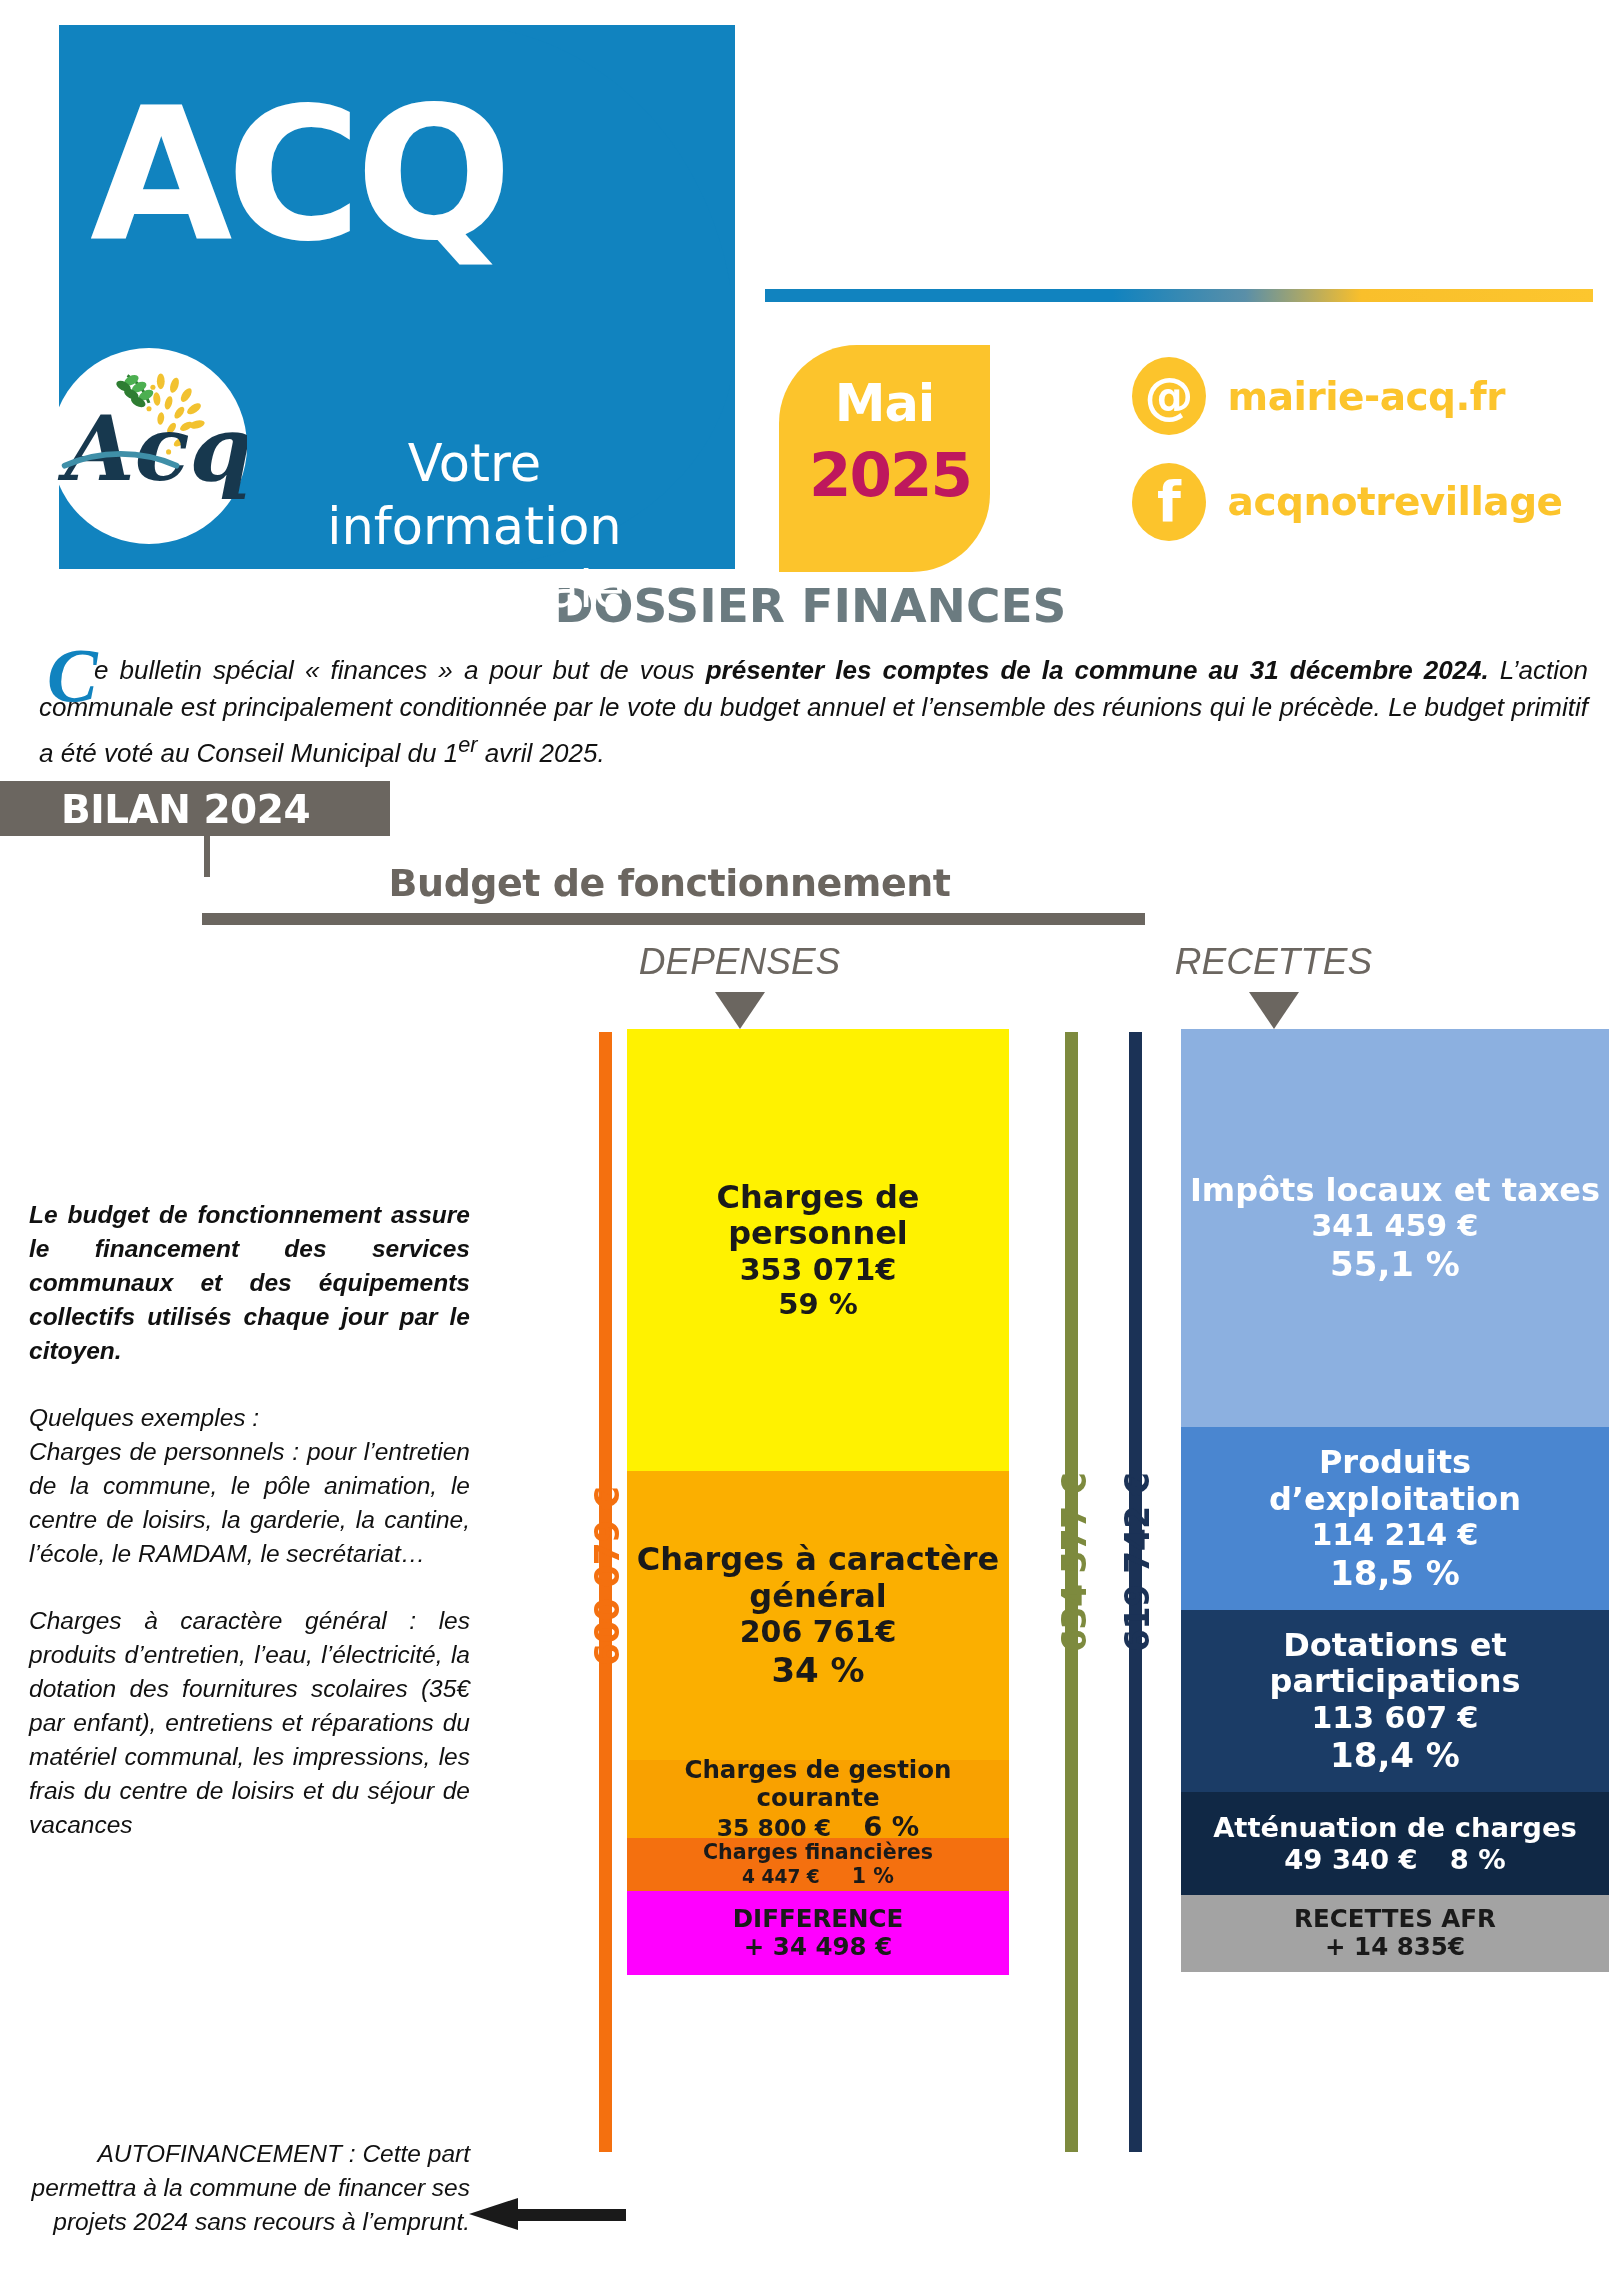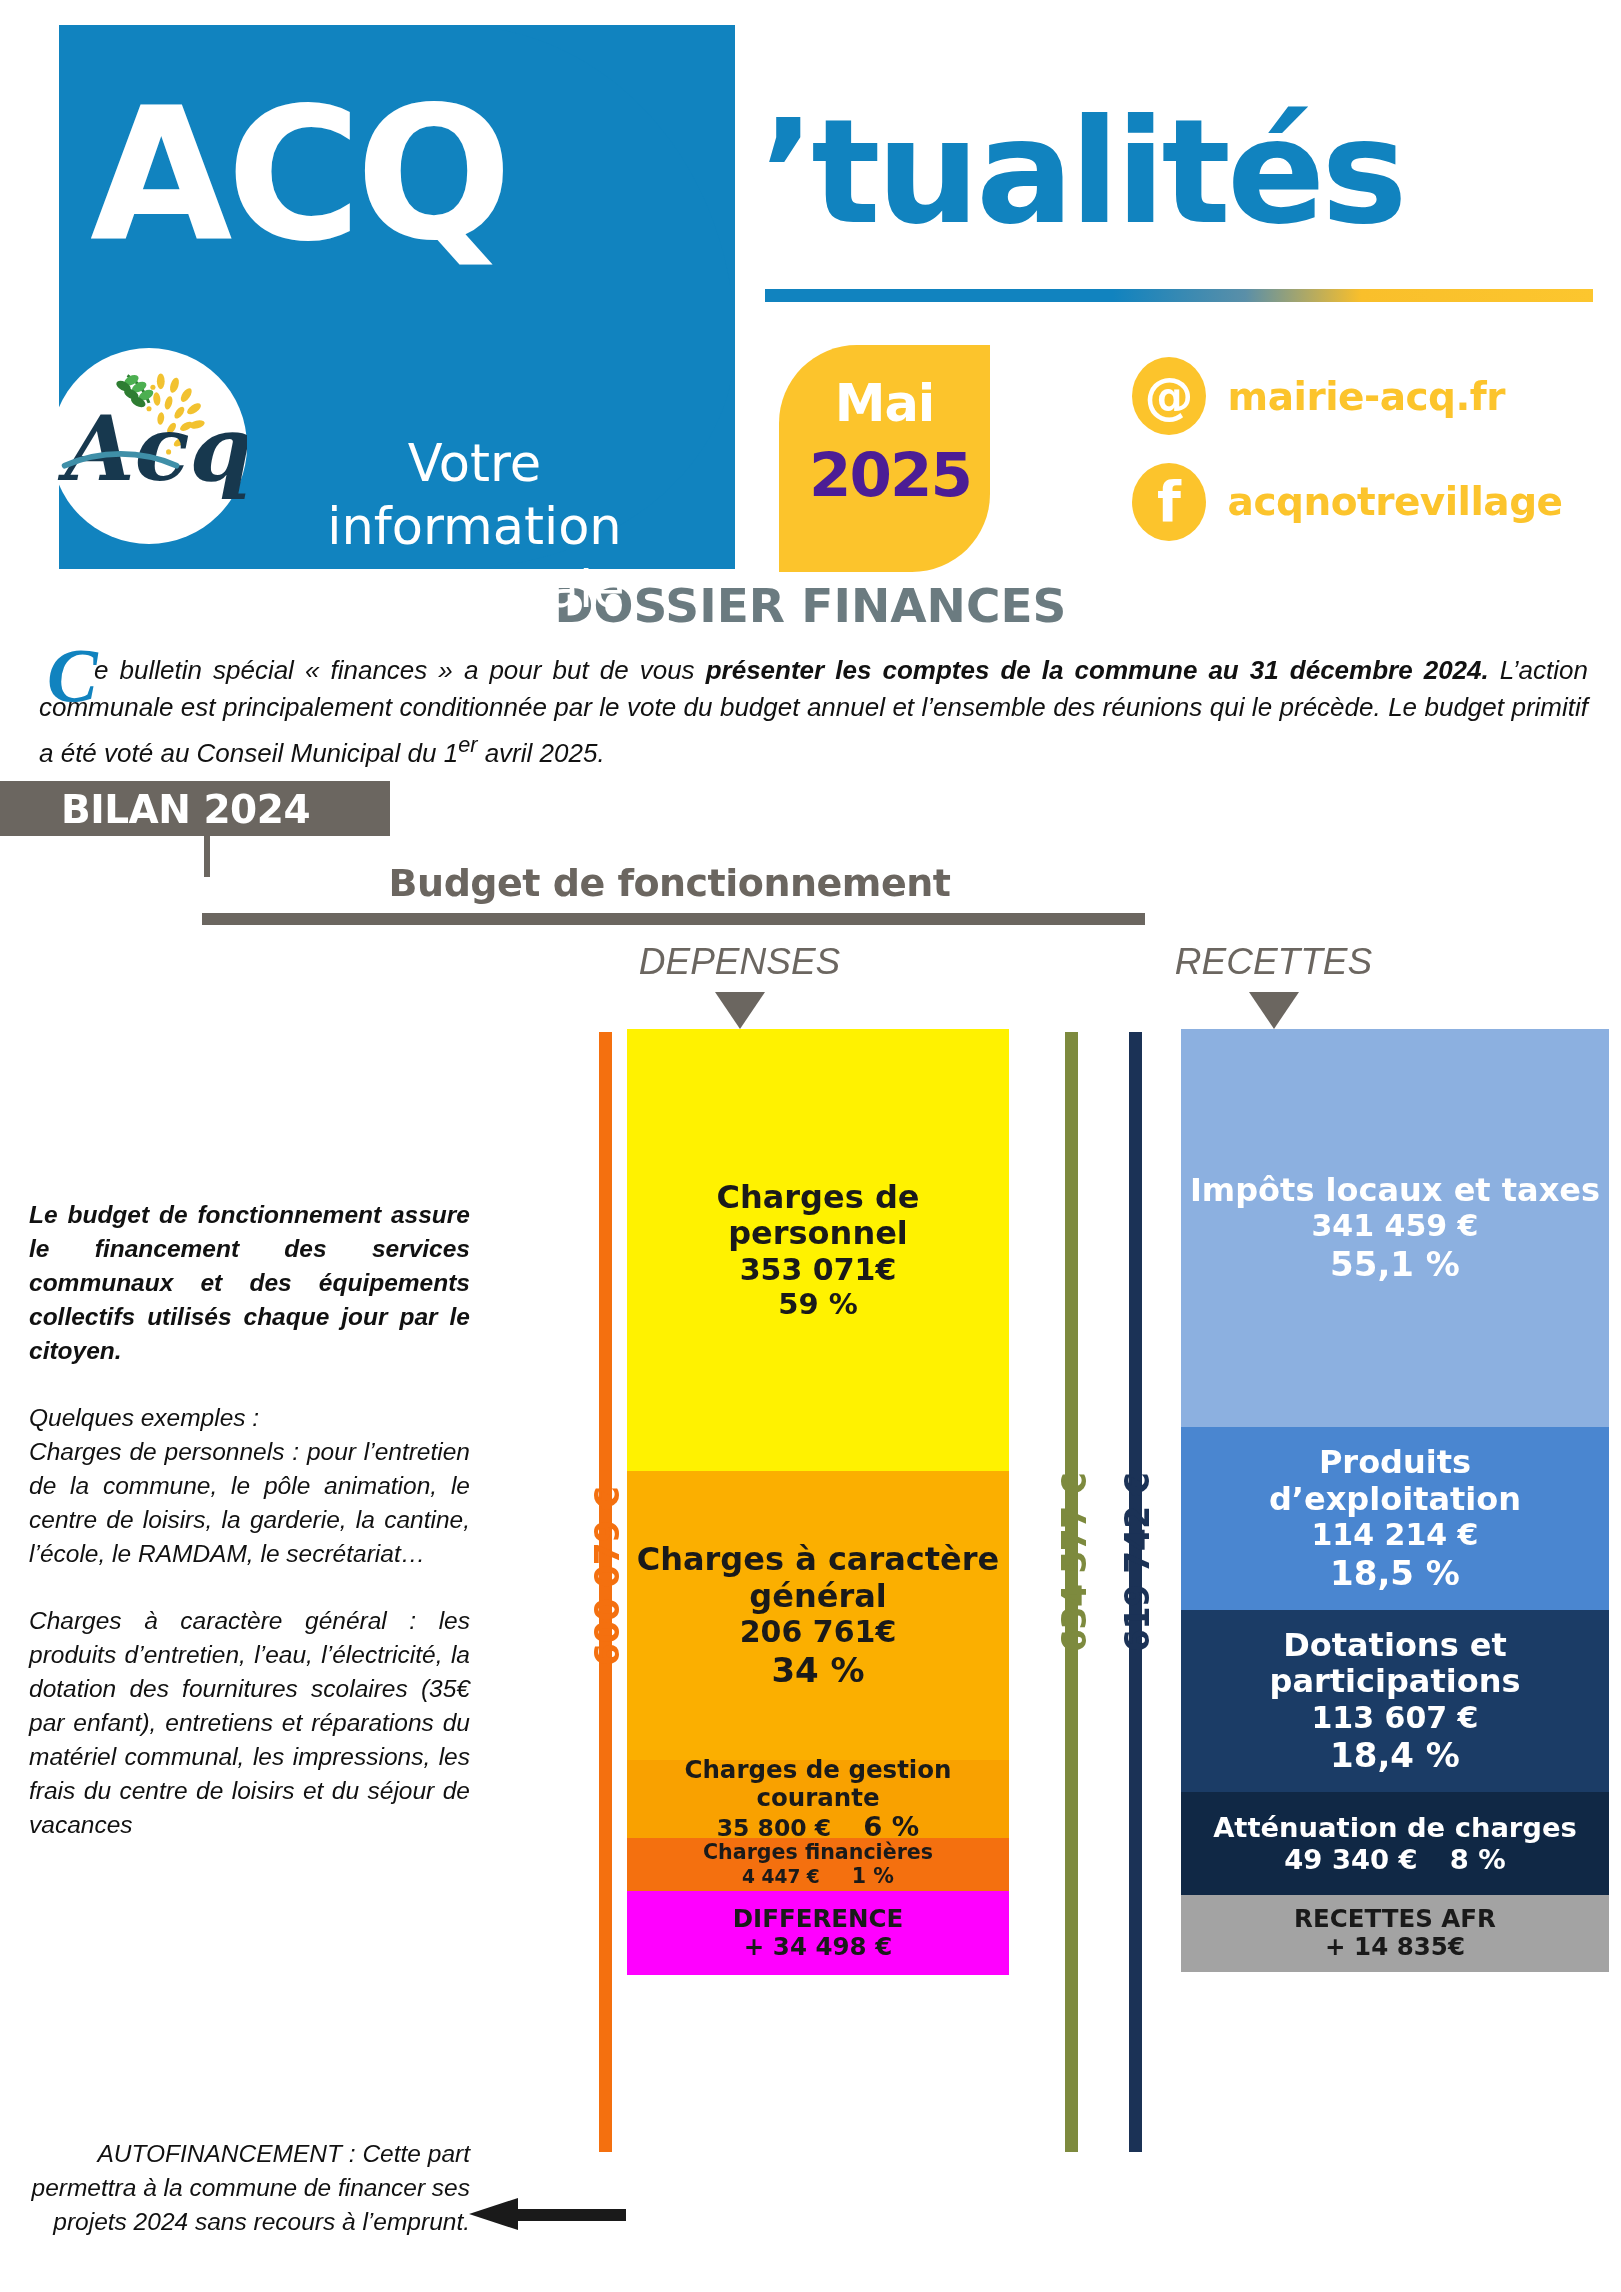--- a/index.html
+++ b/index.html
@@ -52,21 +52,21 @@
     position:absolute;left:779px;top:345px;width:211px;height:227px;
     background:#fcc42c;
     border-top-left-radius:78px;border-bottom-right-radius:78px;
   }
   .mai-badge .m1{
     font-family:"DejaVu Sans", sans-serif;font-weight:bold;
     font-size:51px;color:#fff;text-align:center;padding-top:29px;letter-spacing:-1px;
   }
   .mai-badge .m2{
     font-family:"DejaVu Sans", sans-serif;font-weight:bold;
-    font-size:61px;color:#4c1d95;text-align:center;padding-top:5.9px;letter-spacing:-2px;padding-left:11px;
+    font-size:61px;color:#be185d;text-align:center;padding-top:5.9px;letter-spacing:-2px;padding-left:11px;
   }
   .contact{position:absolute;left:1132px;top:351px;width:461px;}
   .crow{display:flex;align-items:center;height:90px;margin-bottom:15.7px;}
   .cbadge{
     width:74px;height:78px;border-radius:50%;background:#fcc42c;
     display:flex;align-items:center;justify-content:center;flex:none;
     font-family:"DejaVu Sans", sans-serif;font-weight:bold;color:#ffffff;
   }
   .cbadge.at{font-size:49px;}
   .cbadge.fb{font-size:55px;}
@@ -194,21 +194,20 @@
 </style>
 </head>
 <body>
 
 <div class="pg">
 
   <div class="mast-blue2"></div>
   <div class="mast-blue"></div>
 
   <div class="acq-word">ACQ</div>
-  <div class="tual">’tualités</div>
   <div class="rule-grad"></div>
 
   <div class="logo-disc"></div>
   <svg class="logo-svg" viewBox="0 0 200 200">
 
     <g>
       <path d="M78 28 C88 34, 96 44, 100 56" stroke="#2e7d32" stroke-width="3" fill="none"></path>
       <ellipse cx="82" cy="33" rx="8" ry="4.5" fill="#4caf50" transform="rotate(-28 82 33)"></ellipse>
       <ellipse cx="90" cy="40" rx="8" ry="4.5" fill="#4caf50" transform="rotate(-28 90 40)"></ellipse>
       <ellipse cx="97" cy="48" rx="8" ry="4.5" fill="#4caf50" transform="rotate(-28 97 48)"></ellipse>

